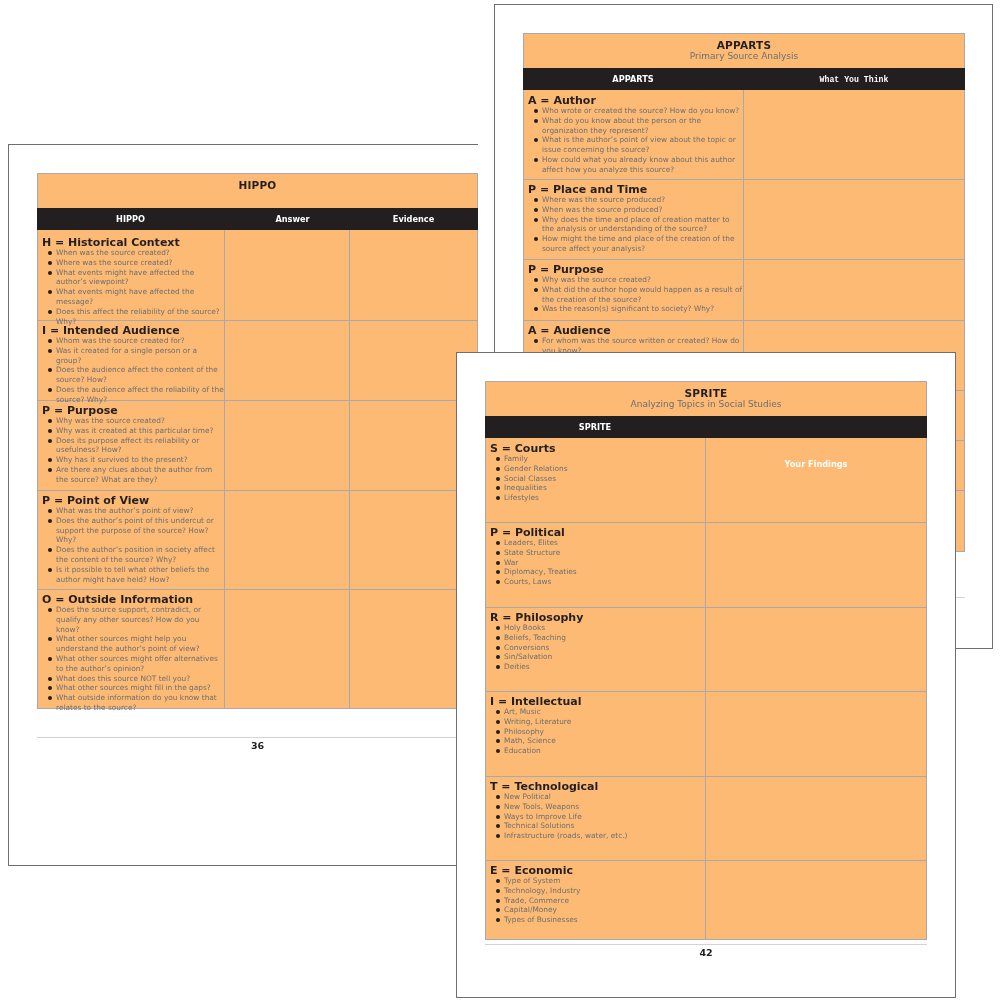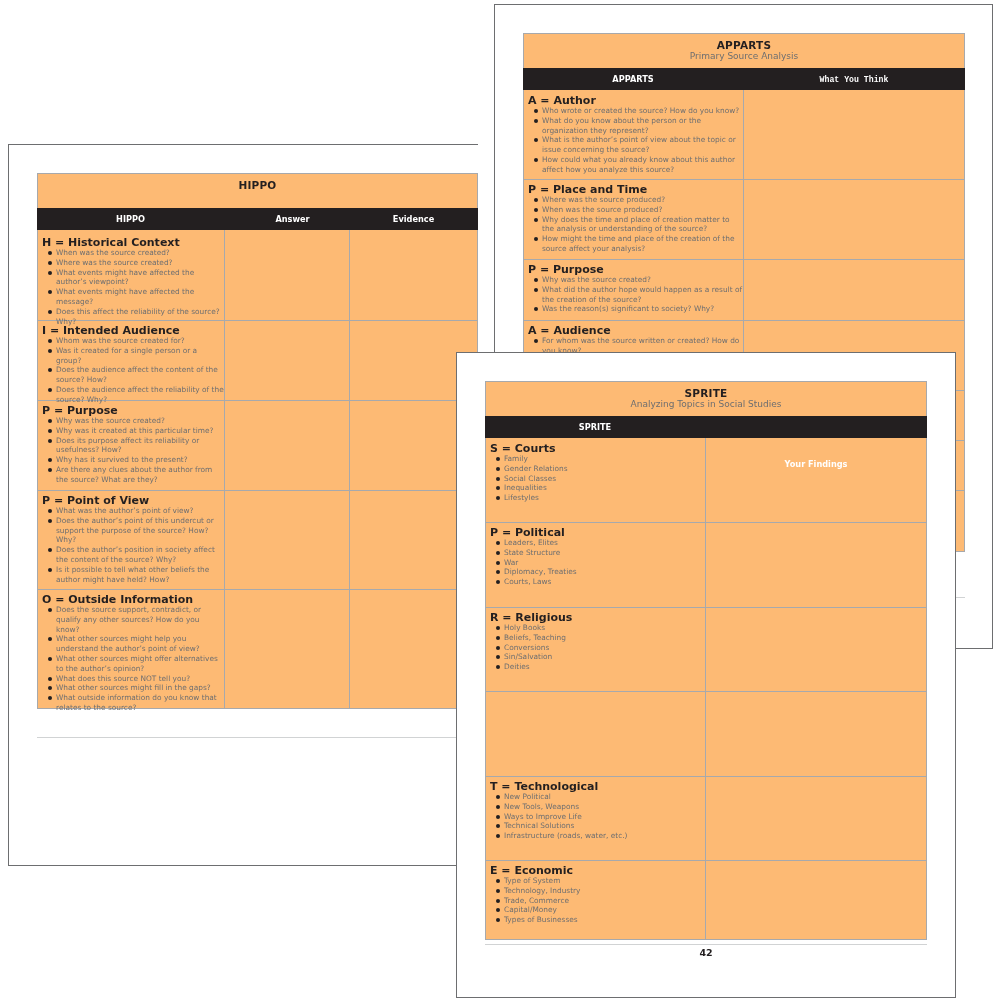--- a/index.html
+++ b/index.html
@@ -158,20 +158,21 @@
         <li>Does the source support, contradict, or qualify any other sources? How do you know?</li>
         <li>What other sources might help you understand the author’s point of view?</li>
         <li>What other sources might offer alternatives to the author’s opinion?</li>
         <li>What does this source NOT tell you?</li>
         <li>What other sources might fill in the gaps?</li>
         <li>What outside information do you know that relates to the source?</li>
       </ul>
     </div>
   </div>
   <div class="footer-line" style="left:28px; right:0; top:592px;"></div>
+  <div class="pagenum" style="left:28px; width:441px; top:595px;">36</div>
 </div>
 
 <div class="page" style="left:456px; top:352px; width:500px; height:646px; z-index:3;">
   <div class="tbl" style="left:28px; top:28px; width:442px; height:559px;">
     <div class="tbl-title">
       <span class="t">SPRITE</span>
       <span class="s">Analyzing Topics in Social Studies</span>
     </div>
     <div class="hdr" style="top:34px; height:22px;">
       <div class="hc" style="left:0; width:220px;">SPRITE</div>
@@ -198,29 +199,39 @@
       <div class="h">P = Political</div>
       <ul>
         <li>Leaders, Elites</li>
         <li>State Structure</li>
         <li>War</li>
         <li>Diplomacy, Treaties</li>
         <li>Courts, Laws</li>
       </ul>
     </div>
     <div class="cell" style="left:0; top:227px; width:219px;">
-      <div class="h">R = Religious</div>
+      <div class="h">R = Philosophy</div>
       <ul>
         <li>Holy Books</li>
         <li>Beliefs, Teaching</li>
         <li>Conversions</li>
         <li>Sin/Salvation</li>
         <li>Deities</li>
       </ul>
     </div>
+    <div class="cell" style="left:0; top:311px; width:219px;">
+      <div class="h">I = Intellectual</div>
+      <ul>
+        <li>Art, Music</li>
+        <li>Writing, Literature</li>
+        <li>Philosophy</li>
+        <li>Math, Science</li>
+        <li>Education</li>
+      </ul>
+    </div>
     <div class="cell" style="left:0; top:396px; width:219px;">
       <div class="h">T = Technological</div>
       <ul>
         <li>New Political</li>
         <li>New Tools, Weapons</li>
         <li>Ways to Improve Life</li>
         <li>Technical Solutions</li>
         <li>Infrastructure (roads, water, etc.)</li>
       </ul>
     </div>

